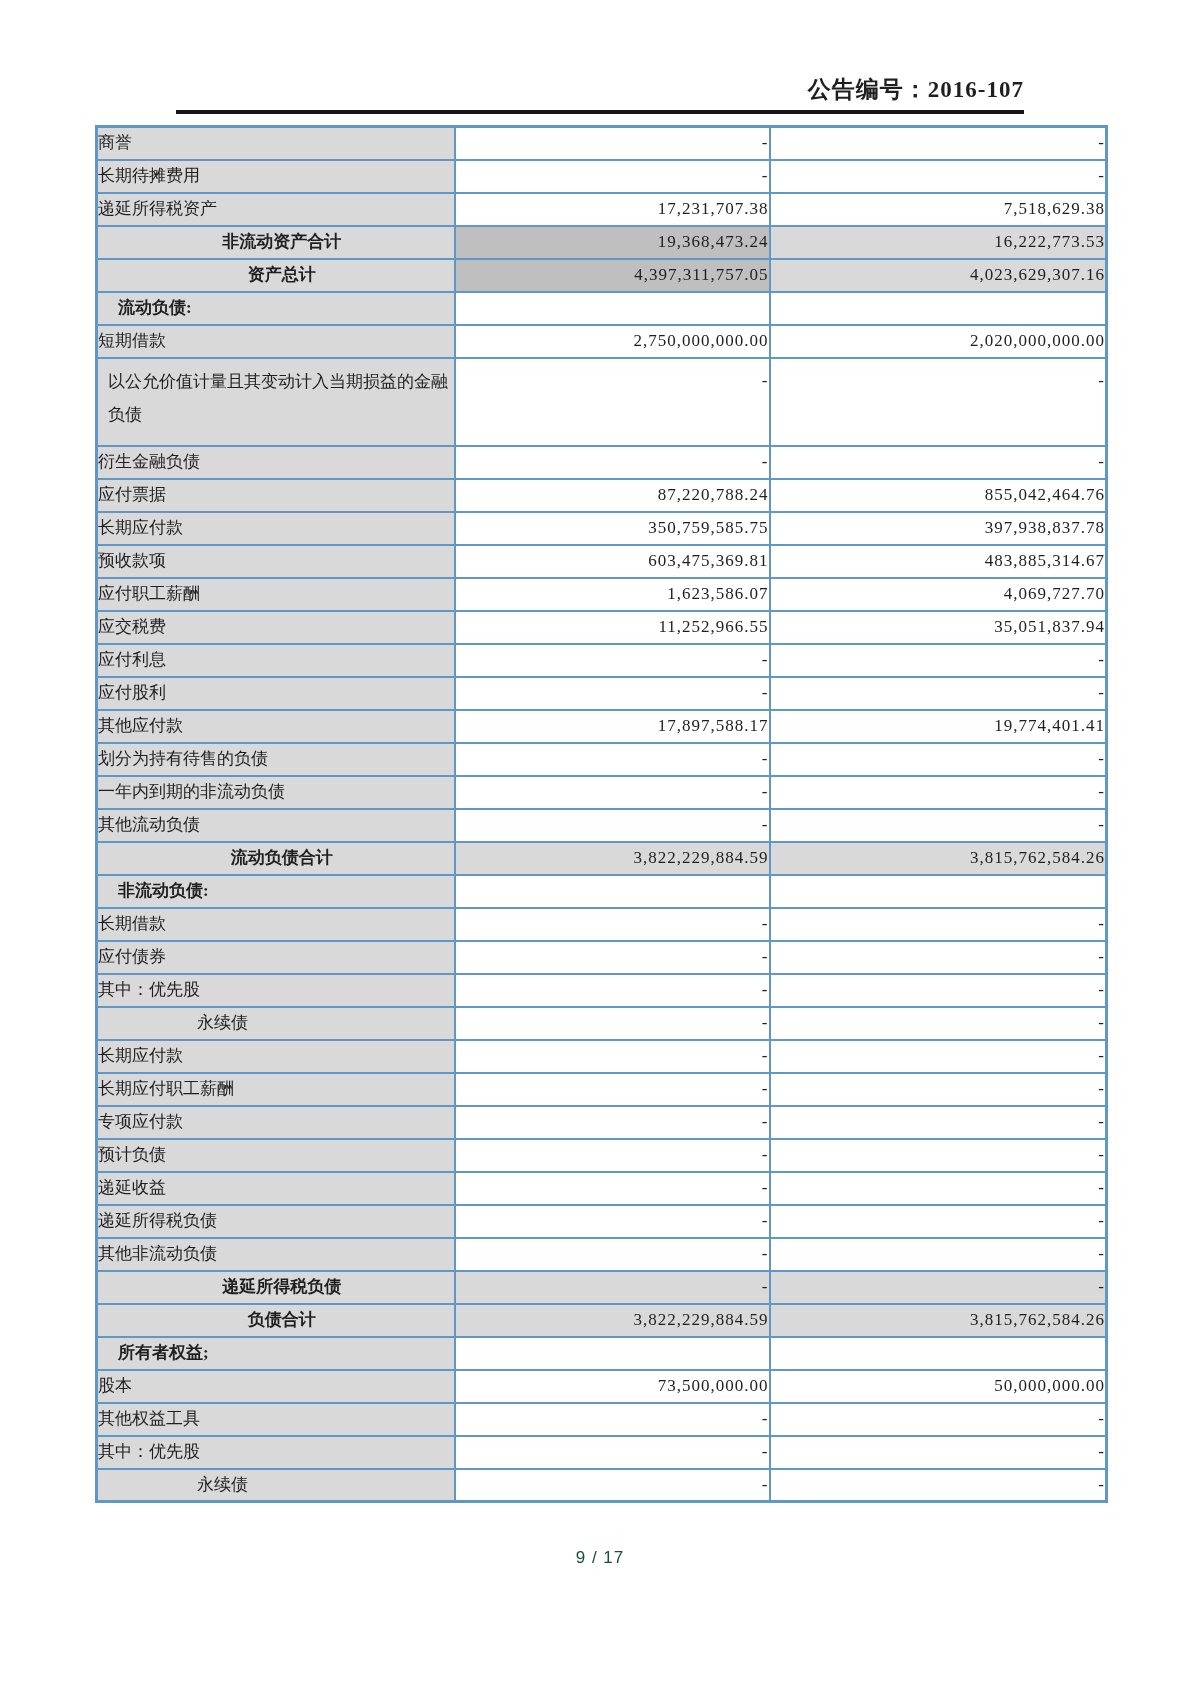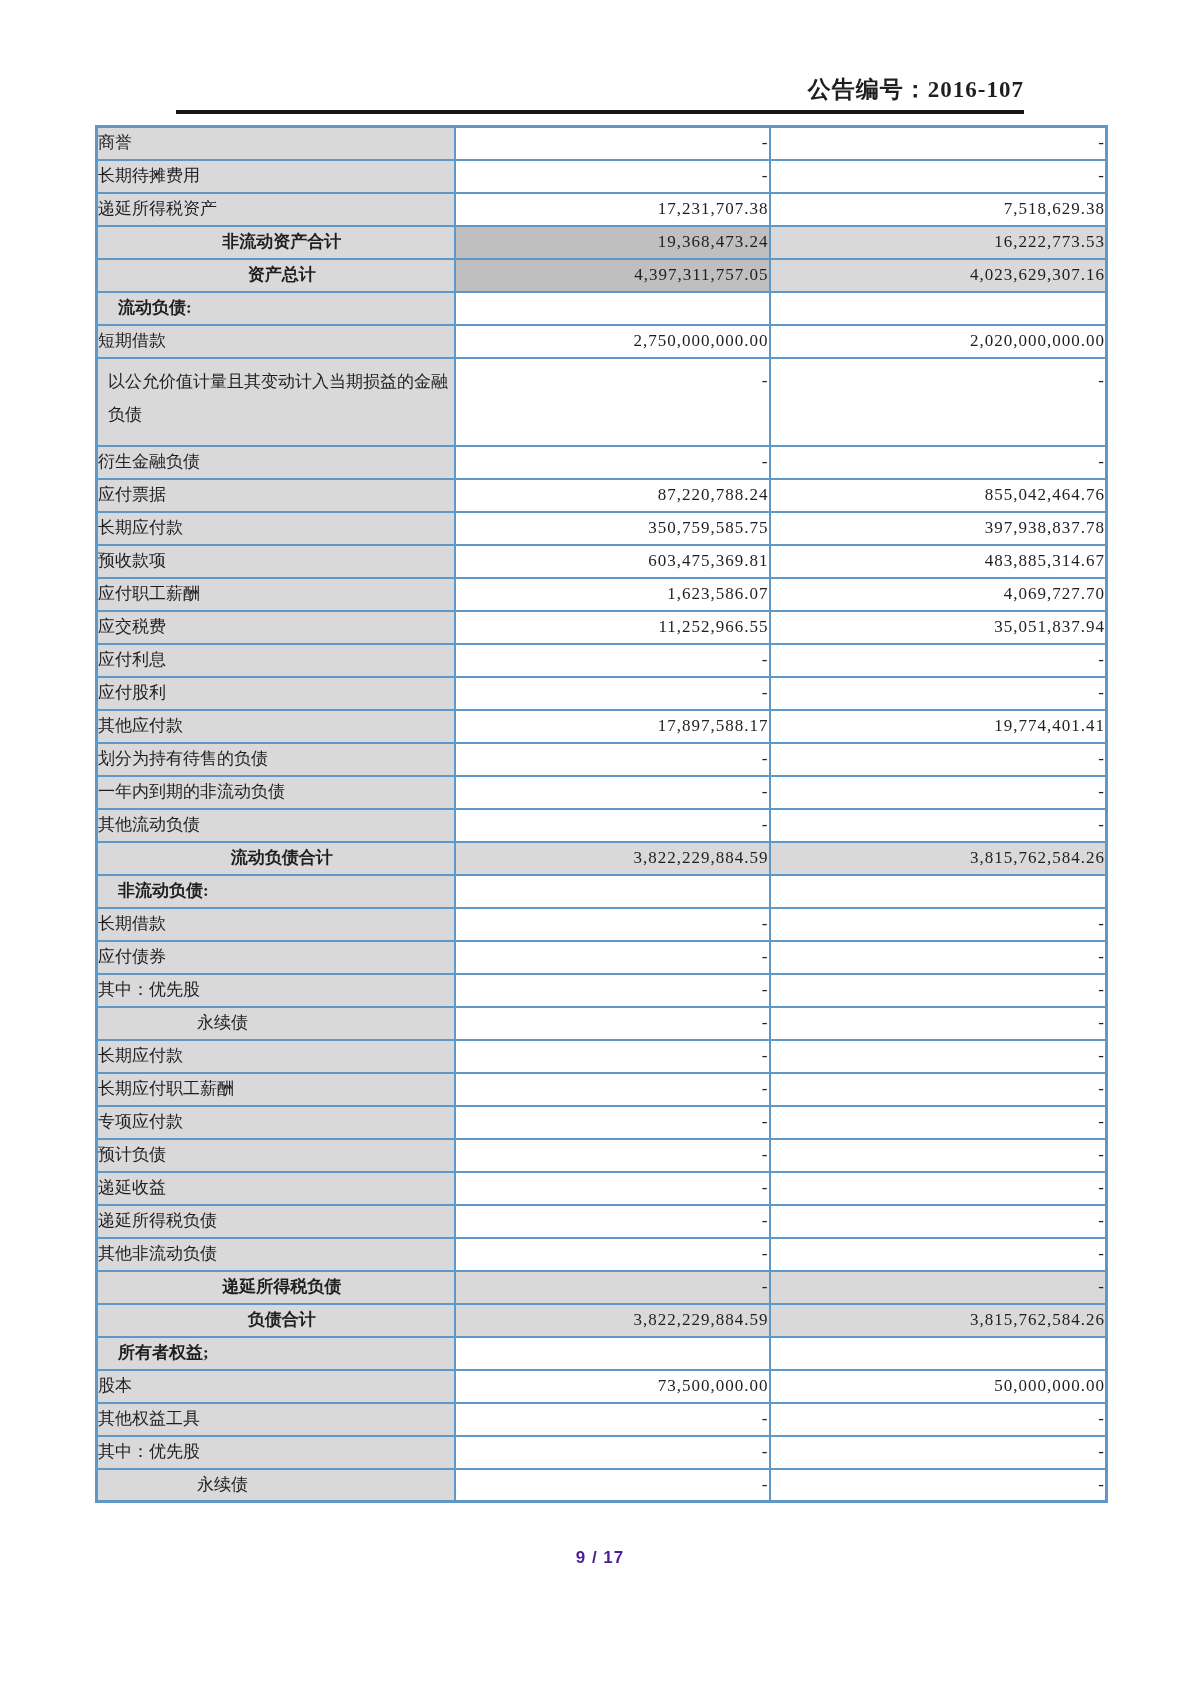--- a/index.html
+++ b/index.html
@@ -63,23 +63,23 @@
     font-size:17px;
   }
   tr.tall td.val{vertical-align:top;padding-top:12px;}
   td.val.bg-dark{background:var(--total-dark,#bfbfbf);}
   td.val.bg-light{background:var(--total-light,#d9d9d9);}
   .footer-page{
     position:absolute;
     left:0;width:100%;top:1548px;
     text-align:center;
     font-family:"Liberation Sans","DejaVu Sans",sans-serif;
-    font-weight:bold;
+    font-weight:normal;
     font-size:17px;
-    color:#4c1d95;
+    color:#14532d;
     letter-spacing:1px;
   }
 </style>
 </head>
 <body>
 
 <div class="page">
 
   <div class="header-block">
     <div class="announcement">公告编号：2016-107</div>

